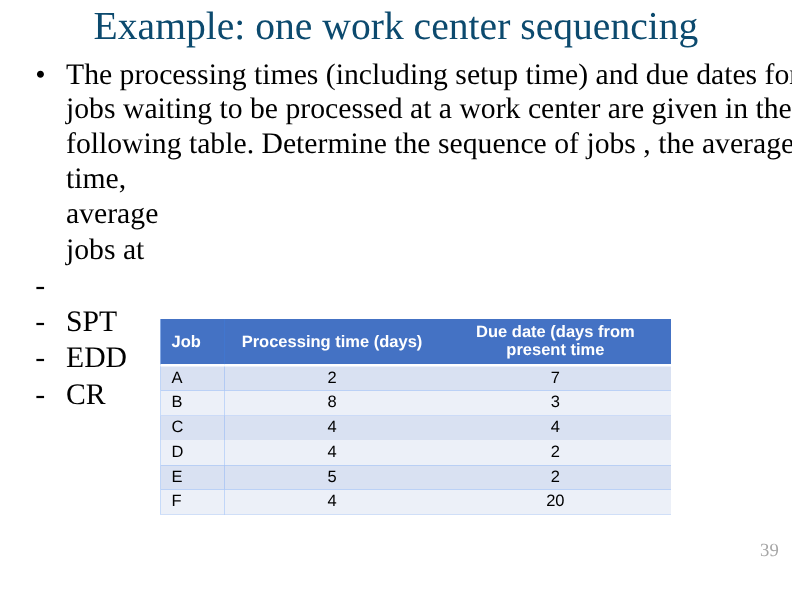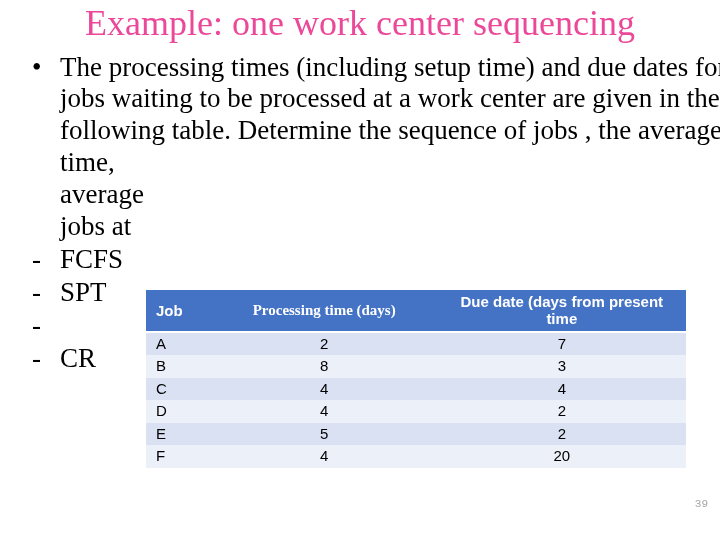--- a/index.html
+++ b/index.html
@@ -13,21 +13,21 @@
   .slide {
     width: 720px;
     height: 540px;
     position: relative;
     padding: 0;
   }
   .title {
     font-size: 36px;
     font-weight: 400;
     text-align: center;
-    color: #ec4899;
+    color: #0c4a6e;
     line-height: 1.1;
     padding: 4px 40px 8px 40px;
   }
   .body-area {
     position: relative;
     padding: 0 20px 0 30px;
   }
   .bullet-block {
     font-size: 27px;
     color: #000000;
@@ -57,21 +57,21 @@
     width: 30px;
     flex: 0 0 30px;
     padding-left: 2px;
   }
 
   
   .tbl {
     position: absolute;
     left: 146px;
     top: 290px;
-    width: 540px;
+    width: 464px;
     border-collapse: collapse;
     font-family: Arial, Helvetica, sans-serif;
     font-size: 15px;
     background: #3b82f6;
   }
   .tbl th {
     background: #4472c4;
     color: #ffffff;
     font-weight: 700;
     text-align: center;
@@ -86,30 +86,30 @@
     color: #000000;
     line-height: 1.1;
   }
   .tbl tbody tr:nth-child(odd) td {
     background: #d9e1f2;
   }
   .tbl tbody tr:nth-child(even) td {
     background: #ecf0f8;
   }
   .tbl .col-job   { width: 60px; text-align: left; padding-left: 10px;}
-  .tbl .col-proc  { width: 210px; font-family: Liberation Serif, serif; }
+  .tbl .col-proc  { width: 210px; }
   .tbl .col-due   { width: 230px; }
   .tbl tbody td:first-child { text-align: left; padding-left: 10px; }
 
   .page-num {
     position: absolute;
     right: 12px;
     bottom: 30px;
-    font-family: Liberation Mono, monospace;
-    font-size: 11px;
+    font-family: Liberation Serif, serif;
+    font-size: 17px;
     color: #a6a6a6;
   }
 </style>
 </head>
 <body>
 
 <div class="slide">
 
   <h1 class="title">Example: one work center sequencing</h1>
 
@@ -118,28 +118,28 @@
     <div class="bullet-block">
       <div class="bullet-row">
         <div class="bullet-mark">•</div>
         <div class="bullet-text">The processing times (including setup time) and due dates for six jobs waiting to be processed at a work center are given in the following table. Determine the sequence of jobs , the average flow time, average&nbsp;&nbsp;&nbsp;&nbsp;&nbsp;&nbsp;&nbsp;&nbsp;&nbsp;&nbsp;&nbsp;&nbsp;&nbsp;&nbsp;&nbsp;&nbsp;&nbsp;&nbsp;&nbsp;&nbsp;&nbsp;&nbsp;&nbsp;&nbsp;&nbsp;&nbsp;&nbsp;&nbsp;&nbsp;&nbsp;&nbsp;&nbsp;&nbsp;&nbsp;&nbsp;&nbsp;&nbsp;&nbsp;&nbsp;&nbsp;&nbsp;&nbsp;&nbsp;&nbsp;&nbsp;&nbsp;&nbsp;&nbsp;&nbsp;&nbsp;&nbsp;&nbsp;&nbsp;&nbsp;&nbsp;&nbsp;&nbsp;&nbsp;&nbsp;&nbsp;&nbsp;&nbsp;&nbsp;&nbsp;&nbsp;&nbsp;&nbsp;&nbsp;&nbsp;&nbsp;&nbsp;&nbsp;&nbsp;&nbsp;&nbsp;&nbsp;&nbsp;&nbsp;&nbsp;&nbsp;&nbsp;&nbsp;&nbsp;&nbsp;&nbsp;&nbsp;&nbsp;&nbsp;&nbsp;&nbsp;&nbsp;&nbsp;&nbsp;of jobs at&nbsp;&nbsp;&nbsp;&nbsp;&nbsp;&nbsp;&nbsp;&nbsp;&nbsp;&nbsp;&nbsp;&nbsp;&nbsp;&nbsp;&nbsp;&nbsp;&nbsp;&nbsp;&nbsp;&nbsp;&nbsp;&nbsp;&nbsp;&nbsp;&nbsp;&nbsp;&nbsp;&nbsp;&nbsp;&nbsp;&nbsp;&nbsp;&nbsp;&nbsp;&nbsp;&nbsp;&nbsp;&nbsp;&nbsp;&nbsp;&nbsp;&nbsp;&nbsp;&nbsp;&nbsp;&nbsp;&nbsp;&nbsp;&nbsp;&nbsp;&nbsp;&nbsp;&nbsp;&nbsp;&nbsp;&nbsp;&nbsp;&nbsp;&nbsp;&nbsp;&nbsp;&nbsp;&nbsp;&nbsp;&nbsp;&nbsp;&nbsp;&nbsp;&nbsp;&nbsp;&nbsp;&nbsp;&nbsp;&nbsp;&nbsp;&nbsp;&nbsp;&nbsp;&nbsp;&nbsp;&nbsp;&nbsp;&nbsp;&nbsp;&nbsp;&nbsp;&nbsp;&nbsp;&nbsp;&nbsp;&nbsp;&nbsp;&nbsp;s:</div>
       </div>
     </div>
 
     <div class="dash-list">
       <div class="dash-row">
         <div class="dash-mark">-</div>
-        <div>FCFS</div>
       </div>
       <div class="dash-row">
         <div class="dash-mark">-</div>
         <div>SPT</div>
       </div>
       <div class="dash-row">
         <div class="dash-mark">-</div>
+        <div>EDD</div>
       </div>
       <div class="dash-row">
         <div class="dash-mark">-</div>
         <div>CR</div>
       </div>
     </div>
 
   </div>
 
   <table class="tbl">

